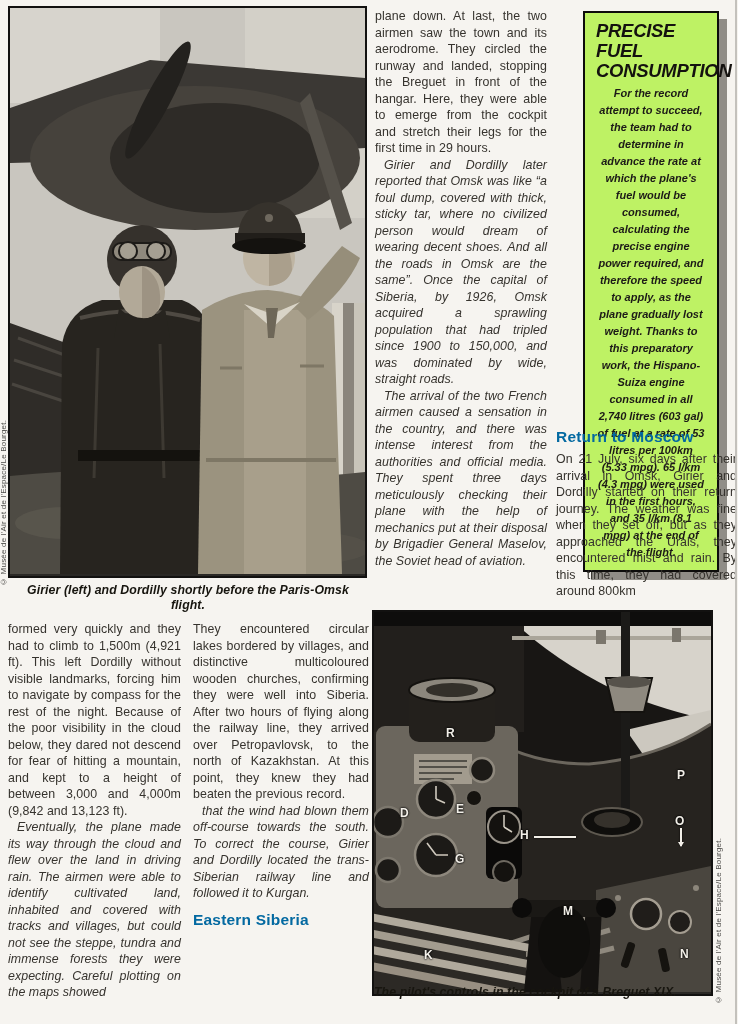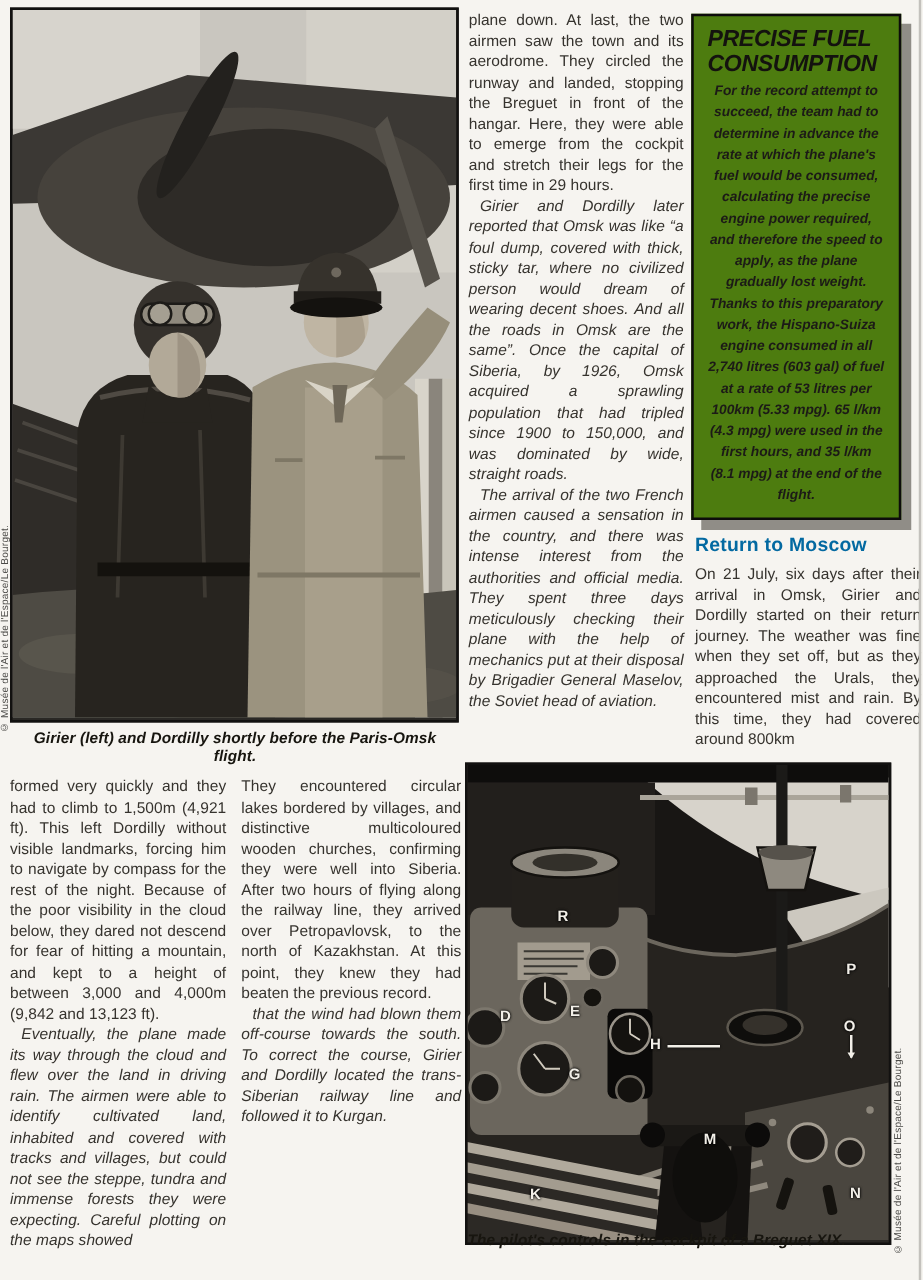--- a/index.html
+++ b/index.html
@@ -44,22 +44,22 @@
   .col-botmid{left:193px;top:621px;width:176px;}
 
   .heading{
     margin:0 0 5px 0;font-size:15.5px;line-height:18px;font-weight:bold;
     color:#0369a1;letter-spacing:0.2px;
   }
   .heading-siberia{margin-top:9px;margin-bottom:4px;}
 
   
   .fuelbox{
-    position:absolute;left:553px;top:11px;width:168px;box-sizing:border-box;
-    background:#4d7c0f;border:2.5px solid #0d0c0b;
+    position:absolute;left:583px;top:11px;width:136px;box-sizing:border-box;
+    background:#bef264;border:2.5px solid #0d0c0b;
     box-shadow:8px 8px 0 #908d87;
     padding:8px 11px 9px 11px;
   }
   .fuelbox-title{
     margin:0 0 4px 0;font-size:18.5px;line-height:20px;
     font-weight:bold;font-style:italic;color:#14120f;letter-spacing:-0.3px;
   }
   .fuelbox-body{
     margin:0;font-size:11px;line-height:17px;
     font-weight:bold;font-style:italic;color:#1c1a17;text-align:center;
@@ -155,20 +155,21 @@
   </section>
 
   <section class="col col-botleft">
     <p class="para">formed very quickly and they had to climb to 1,500m (4,921 ft). This left Dordilly without visible landmarks, forcing him to navigate by compass for the rest of the night. Because of the poor visibility in the cloud below, they dared not descend for fear of hitting a mountain, and kept to a height of between 3,000 and 4,000m (9,842 and 13,123 ft).</p>
     <p class="para">Eventually, the plane made its way through the cloud and flew over the land in driving rain. The airmen were able to identify cultivated land, inhabited and covered with tracks and villages, but could not see the steppe, tundra and immense forests they were expecting. Careful plotting on the maps showed</p>
   </section>
 
   <section class="col col-botmid">
     <p class="para">They encountered circular lakes bordered by villages, and distinctive multicoloured wooden churches, confirming they were well into Siberia. After two hours of flying along the railway line, they arrived over Petropavlovsk, to the north of Kazakhstan. At this point, they knew they had beaten the previous record.</p>
     <p class="para">that the wind had blown them off-course towards the south. To correct the course, Girier and Dordilly located the trans-Siberian railway line and followed it to Kurgan.</p>
+    <h2 class="heading heading-siberia">Eastern Siberia</h2>
   </section>
 
   <figure class="photo photo-cockpit">
     <svg width="337" height="380" viewBox="0 0 337 380">
       <rect x="0" y="0" width="337" height="380" fill="#181614"></rect>
 
       <path d="M140,10 Q180,48 240,78 Q295,100 337,108 L337,10 Z" fill="#d7d3cb"></path>
       <path d="M252,118 L337,98 L337,178 L284,164 Z" fill="#ccc8bf"></path>
 
       <path d="M0,118 L92,108 Q140,152 215,152 Q285,146 337,112 L337,380 L0,380 Z" fill="#26231f"></path>

